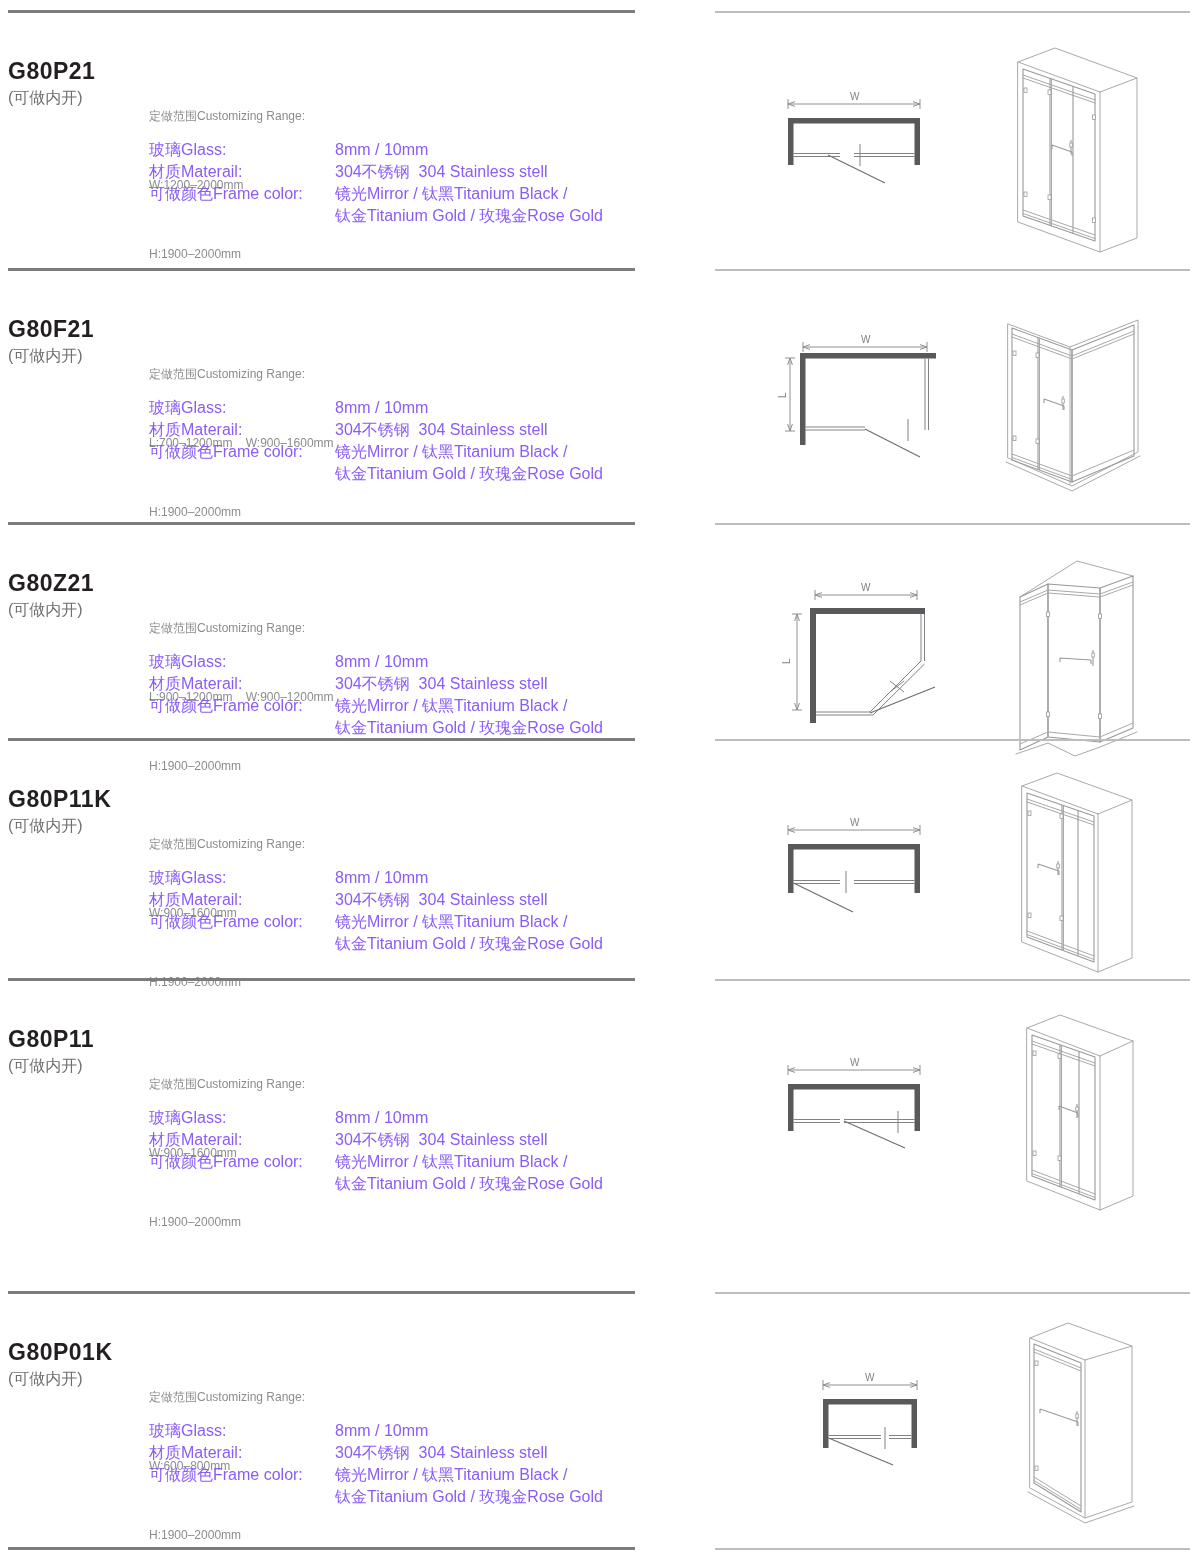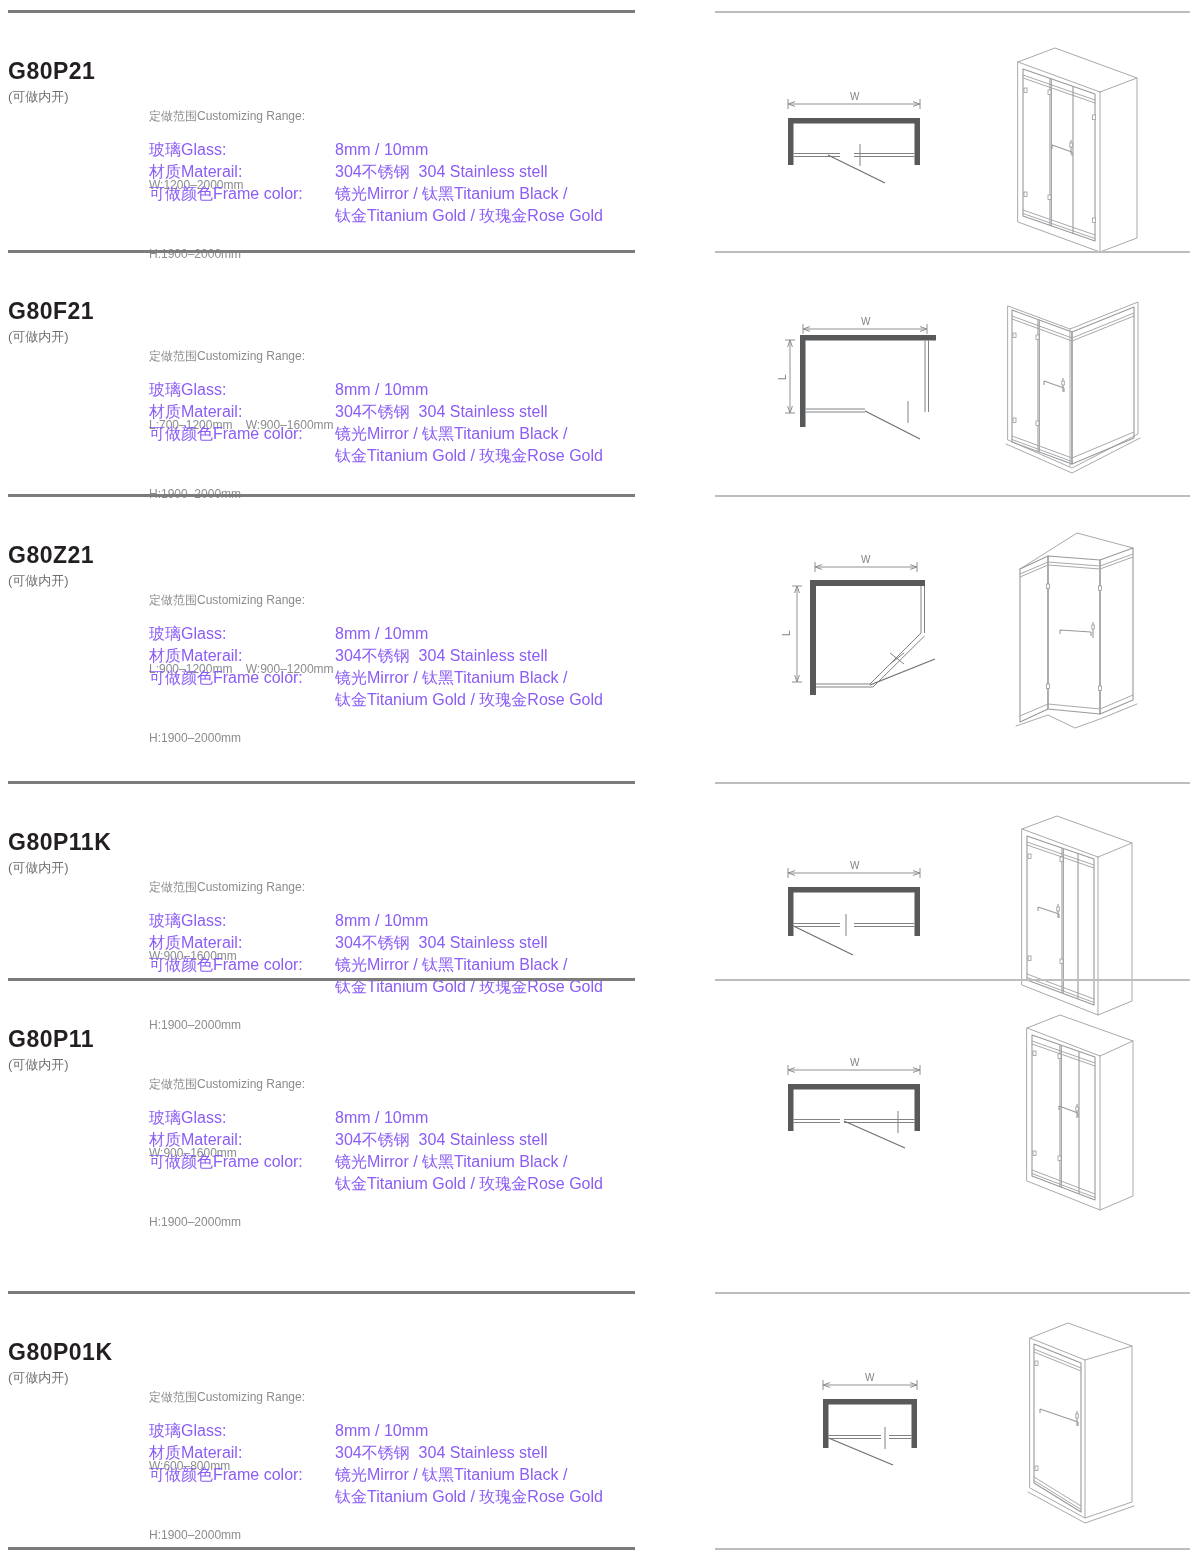--- a/index.html
+++ b/index.html
@@ -3,21 +3,21 @@
 <meta charset="utf-8">
 <style>
   html,body{margin:0;padding:0;background:#ffffff;}
   body{width:1200px;height:1557px;position:relative;overflow:hidden;
        font-family:"Liberation Sans","DejaVu Sans",sans-serif;}
   .sec{position:absolute;left:0;width:1200px;height:256px;}
   .rule-l{position:absolute;left:8px;width:627px;height:3px;background:#7c7c7c;top:0;}
   .rule-r{position:absolute;left:715px;width:475px;height:2px;background:#bdbdbd;top:1px;}
   .model{position:absolute;left:8px;top:48px;font-size:23px;font-weight:bold;
          color:#231f20;letter-spacing:0.5px;text-align:right;}
-  .subtitle{position:absolute;left:8px;top:78px;font-size:13px;color:#6d6f71;}
+  .subtitle{position:absolute;left:8px;top:78px;font-size:16px;color:#6d6f71;}
   .range{position:absolute;left:149px;top:49px;font-size:12px;line-height:23px;
          color:#8a8c8e;white-space:pre;}
   .specs{position:absolute;left:149px;top:129px;display:grid;
          grid-template-columns:186px auto;font-size:16px;line-height:22px;
          color:#8b5cf6;white-space:pre;}
   .diag{position:absolute;}
   svg{display:block;overflow:visible;}
   .wall{fill:#58595b;stroke:none;}
   .ln{stroke:#808285;stroke-width:1;fill:none;}
   .ln2{stroke:#6d6f71;stroke-width:1.2;fill:none;}
@@ -88,21 +88,21 @@
         <rect class="hg" x="87.5" y="178" width="3" height="4.5"></rect>
       <line class="isob" x1="66" y1="100" x2="66" y2="114"></line>
       <rect class="hg" x="64.8" y="103" width="2.5" height="4"></rect>
       <path class="isob" d="M47,105 L67,112 M47,105 l0,4 M67,112 l0,4"></path>
       <line class="iso" x1="18" y1="170" x2="90" y2="195"></line>
         <line class="iso" x1="18" y1="173.5" x2="90" y2="198.5"></line>
     </svg>
   </div>
 </div>
 
-<div class="sec" style="top:250px">
+<div class="sec" style="top:268px">
   <div class="rule-l"></div>
   <div class="rule-r"></div>
   <div class="model">G80F21</div>
   <div class="subtitle">(可做内开)</div>
   <div class="range">
     <div>定做范围Customizing Range:</div>
     <div>L:700–1200mm    W:900–1600mm</div>
     <div>H:1900–2000mm</div>
   </div>
   <div class="specs">
@@ -157,21 +157,21 @@
       <rect class="hg" x="61.8" y="103" width="2.5" height="4"></rect>
       <path class="isob" d="M44,103 L64,110 M44,103 l0,4 M64,110 l0,4"></path>
       <line class="iso" x1="12" y1="158" x2="72" y2="180"></line>
         <line class="iso" x1="12" y1="161.5" x2="72" y2="183.5"></line>
       <line class="iso" x1="72" y1="180" x2="134" y2="154"></line>
       <path class="iso" d="M6,166 L72,195 L140,160"></path>
     </svg>
   </div>
 </div>
 
-<div class="sec" style="top:494px">
+<div class="sec" style="top:522px">
   <div class="rule-l"></div>
   <div class="rule-r"></div>
   <div class="model">G80Z21</div>
   <div class="subtitle">(可做内开)</div>
   <div class="range">
     <div>定做范围Customizing Range:</div>
     <div>L:900–1200mm    W:900–1200mm</div>
     <div>H:1900–2000mm</div>
   </div>
   <div class="specs">
@@ -222,21 +222,21 @@
         <rect class="hg" x="93.5" y="162" width="3" height="4.5"></rect>
       <line class="isob" x1="88" y1="98" x2="88" y2="114"></line>
       <rect class="hg" x="86.8" y="101" width="2.5" height="4"></rect>
       <path class="isob" d="M55,106 L86,108 M55,106 l0,4 M86,108 l0,4"></path>
       <path class="iso" d="M15,192 L43,180 L95,185 L128,171"></path>
       <path class="iso" d="M11,202 L43,191 L70,204 L95,195 L132,180"></path>
     </svg>
   </div>
 </div>
 
-<div class="sec" style="top:781px">
+<div class="sec" style="top:738px">
   <div class="rule-l"></div>
   <div class="rule-r"></div>
   <div class="model">G80P11K</div>
   <div class="subtitle">(可做内开)</div>
   <div class="range">
     <div>定做范围Customizing Range:</div>
     <div>W:900–1600mm</div>
     <div>H:1900–2000mm</div>
   </div>
   <div class="specs">

